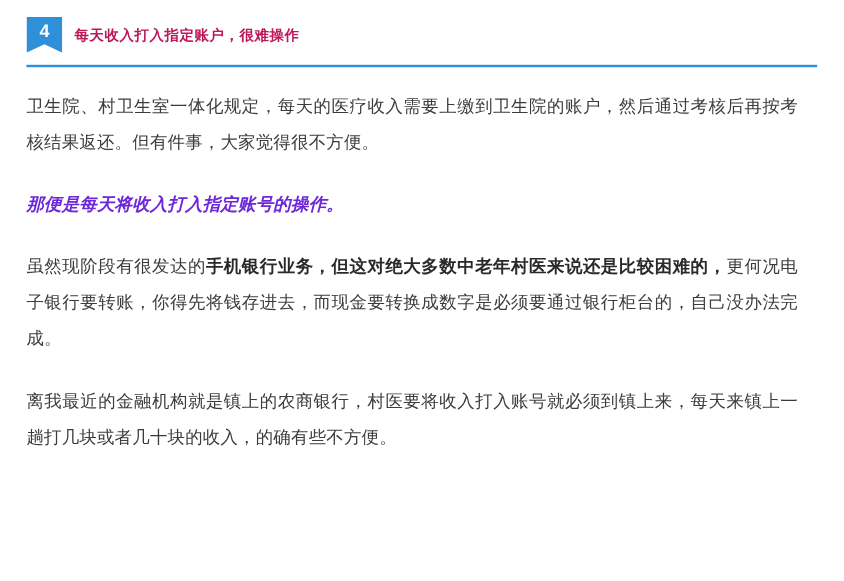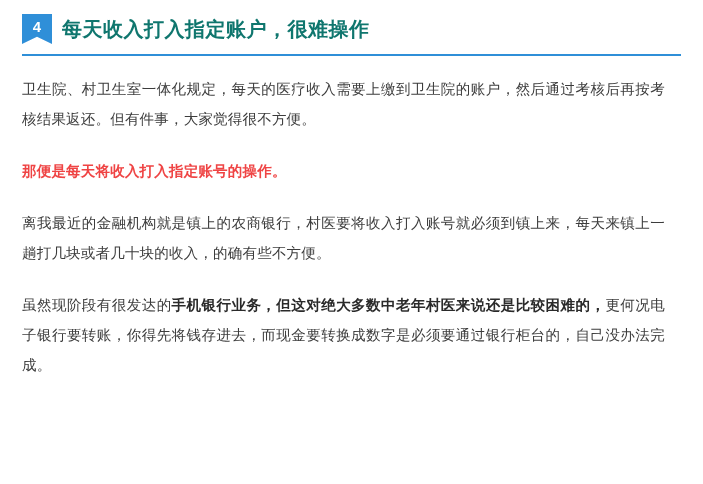--- a/index.html
+++ b/index.html
@@ -51,44 +51,45 @@
     width: 30px;
     height: 26px;
     line-height: 26px;
     text-align: center;
     color: #ffffff;
     font-size: 15px;
     font-weight: bold;
     font-family: "Liberation Sans", sans-serif;
   }
   .heading-title {
-    font-size: 20px;
+    font-size: 12px;
     font-weight: bold;
-    color: #0f766e;
+    color: #be185d;
     line-height: 1.4;
     letter-spacing: 0.5px;
   }
   
   .body {
     padding-top: 18px;
   }
   p.para {
     margin: 0 16px 22px 0;
     font-size: 14.5px;
     line-height: 30px;
     color: #3c3c3c;
     text-align: justify;
     letter-spacing: 0.2px;
   }
   p.para:last-child {
     margin-bottom: 0;
   }
   p.para.bold-all {
     font-weight: bold;
-    color: #ef4444;
+    color: #6d28d9;
+    font-style: italic;
   }
   .b {
     font-weight: bold;
     color: #2a2a2a;
   }
 </style>
 </head>
 <body>
 
 <div class="page">
@@ -102,20 +103,20 @@
   </div>
 
   <div class="body">
     <p class="para">
       <span>卫生院、村卫生室一体化规定，每天的医疗收入需要上缴到卫生院的账户，然后通过考核后再按考核结果返还。但有件事，大家觉得很不方便。</span>
     </p>
     <p class="para bold-all">
       <span>那便是每天将收入打入指定账号的操作。</span>
     </p>
     <p class="para">
-      <span>离我最近的金融机构就是镇上的农商银行，村医要将收入打入账号就必须到镇上来，每天来镇上一趟打几块或者几十块的收入，的确有些不方便。</span>
+      <span>虽然现阶段有很发达的</span><span class="b">手机银行业务，但这对绝大多数中老年村医来说还是比较困难的，</span><span>更何况电子银行要转账，你得先将钱存进去，而现金要转换成数字是必须要通过银行柜台的，自己没办法完成。</span>
     </p>
     <p class="para">
-      <span>虽然现阶段有很发达的</span><span class="b">手机银行业务，但这对绝大多数中老年村医来说还是比较困难的，</span><span>更何况电子银行要转账，你得先将钱存进去，而现金要转换成数字是必须要通过银行柜台的，自己没办法完成。</span>
+      <span>离我最近的金融机构就是镇上的农商银行，村医要将收入打入账号就必须到镇上来，每天来镇上一趟打几块或者几十块的收入，的确有些不方便。</span>
     </p>
   </div>
 
 </div>
 
 </body></html>

